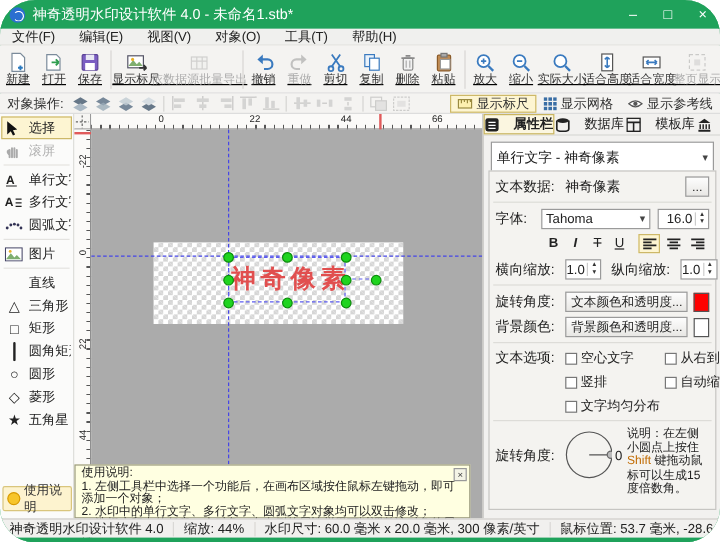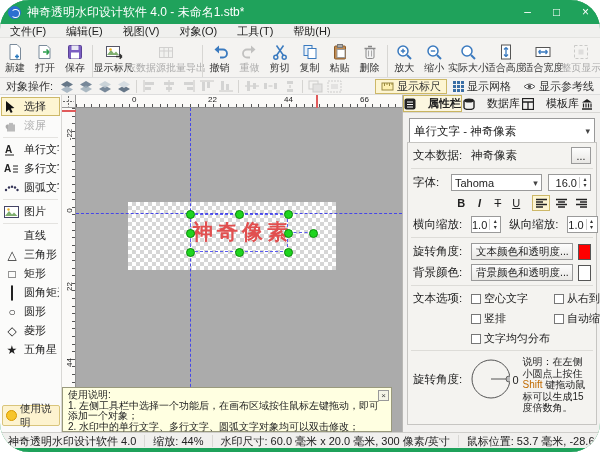--- a/index.html
+++ b/index.html
@@ -18,21 +18,21 @@
   .win-btns { margin-left:auto; display:flex; }
   .win-btn { width:29px; height:24px; display:flex; align-items:center; justify-content:center;
              color:#fff; font-size:12px; }
   
   .menubar { position:absolute; left:0; top:24px; width:600px; height:14px; background:#f0f0ee;
              display:flex; align-items:center; font-size:11px; color:#222; border-bottom:1px solid #e3e3e0;}
   .menu-item { padding:0 10px; height:14px; line-height:14px; }
 
   
   .toolbar { position:absolute; left:0; top:38px; width:600px; height:40px; background:#f4f3f1;
-             display:flex; align-items:flex-end; border-bottom:1px solid #ddd; }
+             display:flex; align-items:center; border-bottom:1px solid #ddd;text-decoration:underline; }
   .tbtn { display:flex; flex-direction:column; align-items:center; justify-content:center;
           height:38px; padding:0 4px; min-width:30px; }
   .tbtn .ticon { height:19px; display:flex; align-items:center; justify-content:center; }
   .tbtn .tlabel { font-size:10px; color:#333; white-space:nowrap; line-height:12px; }
   .tbtn.dis .tlabel { color:#ababab; }
   .tbtn.dis svg { opacity:.38; filter:grayscale(1); }
   .tsep { width:1px; height:32px; background:#d7d6d3; margin:0 2px; }
 
   
   .opsbar { position:absolute; left:0; top:78px; width:600px; height:17px; background:#f4f3f1;
@@ -265,36 +265,36 @@
           <svg width="18" height="18">
             <rect x="3" y="2.5" width="8" height="10" fill="#eaf2fa" stroke="#3a7abf"></rect>
             <rect x="7" y="5.5" width="8" height="10" fill="#fff" stroke="#3a7abf"></rect>
           </svg>
         </span>
       <span class="tlabel">复制</span>
     </div>
     <div class="tbtn">
       <span class="ticon">
           <svg width="18" height="18">
+            <rect x="5" y="5.5" width="8" height="10" rx="1.5" fill="#f2f2f2" stroke="#8a8a8a"></rect>
+            <path d="M3.5 5.5h11M7 3.5h4" stroke="#8a8a8a" stroke-width="1.4"></path>
+            <path d="M7.5 7.5v6M10.5 7.5v6" stroke="#aaa"></path>
+          </svg>
+        </span>
+      <span class="tlabel">删除</span>
+    </div>
+    <div class="tbtn">
+      <span class="ticon">
+          <svg width="18" height="18">
             <rect x="3.5" y="3" width="11" height="13" rx="1" fill="#c08a50" stroke="#8a5a28"></rect>
             <rect x="6.5" y="1.5" width="5" height="3" fill="#aaa" stroke="#777"></rect>
             <rect x="6" y="6.5" width="8" height="8" fill="#fff" stroke="#999"></rect>
           </svg>
         </span>
       <span class="tlabel">粘贴</span>
-    </div>
-    <div class="tbtn">
-      <span class="ticon">
-          <svg width="18" height="18">
-            <rect x="5" y="5.5" width="8" height="10" rx="1.5" fill="#f2f2f2" stroke="#8a8a8a"></rect>
-            <path d="M3.5 5.5h11M7 3.5h4" stroke="#8a8a8a" stroke-width="1.4"></path>
-            <path d="M7.5 7.5v6M10.5 7.5v6" stroke="#aaa"></path>
-          </svg>
-        </span>
-      <span class="tlabel">删除</span>
     </div>
     <div class="tsep"></div>
     <div class="tbtn">
       <span class="ticon">
           <svg width="18" height="18">
             <circle cx="8" cy="8" r="5" stroke="#3a7abf" stroke-width="1.5" fill="#fff"></circle>
             <path d="M12 12l4 4" stroke="#3a7abf" stroke-width="2"></path>
             <path d="M8 5.8v4.4M5.8 8h4.4" stroke="#3a7abf" stroke-width="1.4"></path>
           </svg>
         </span>

